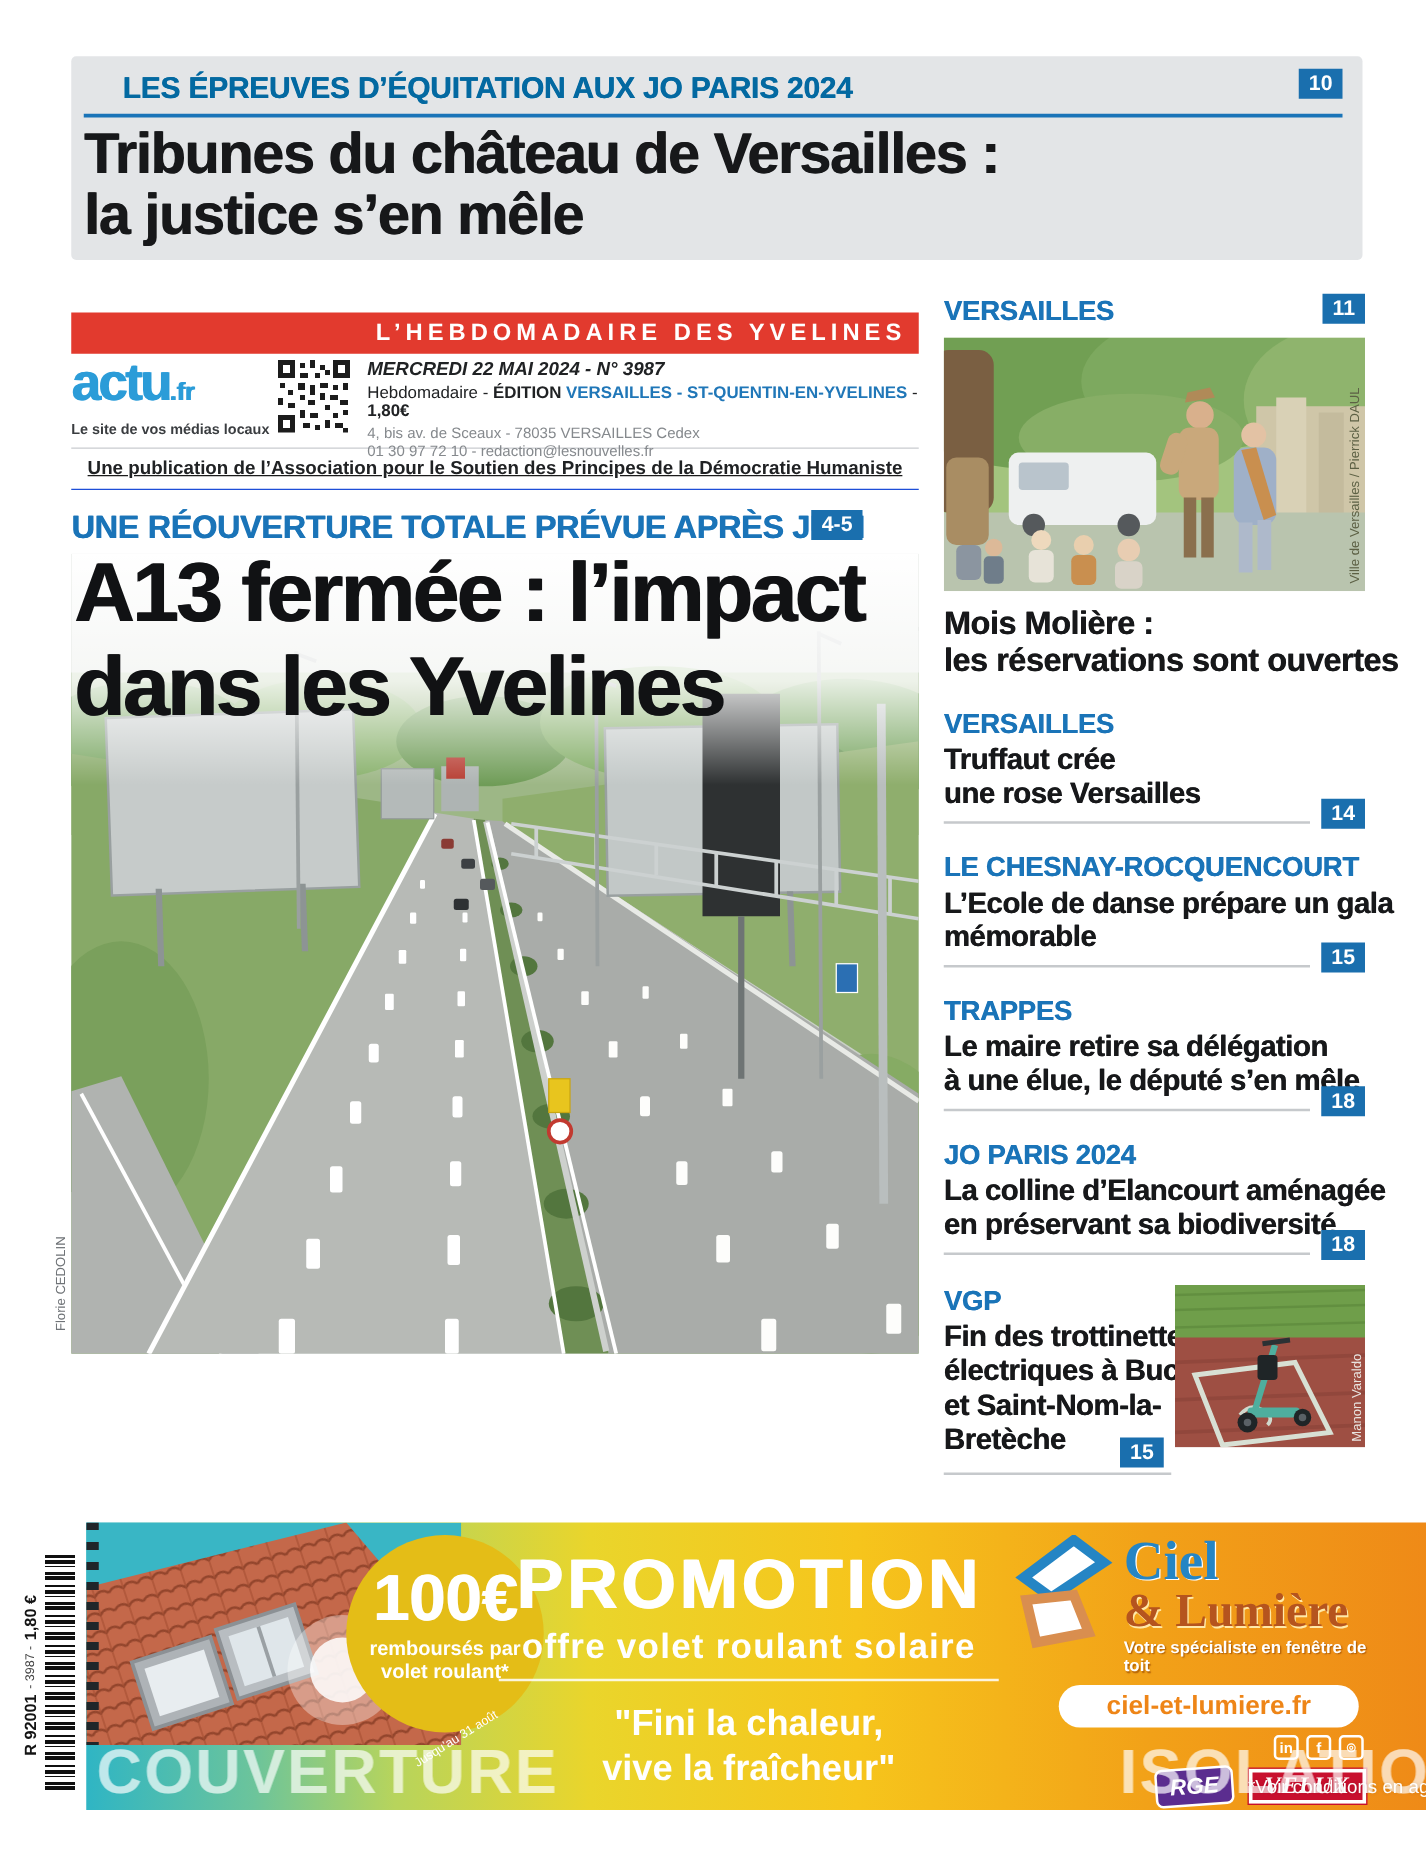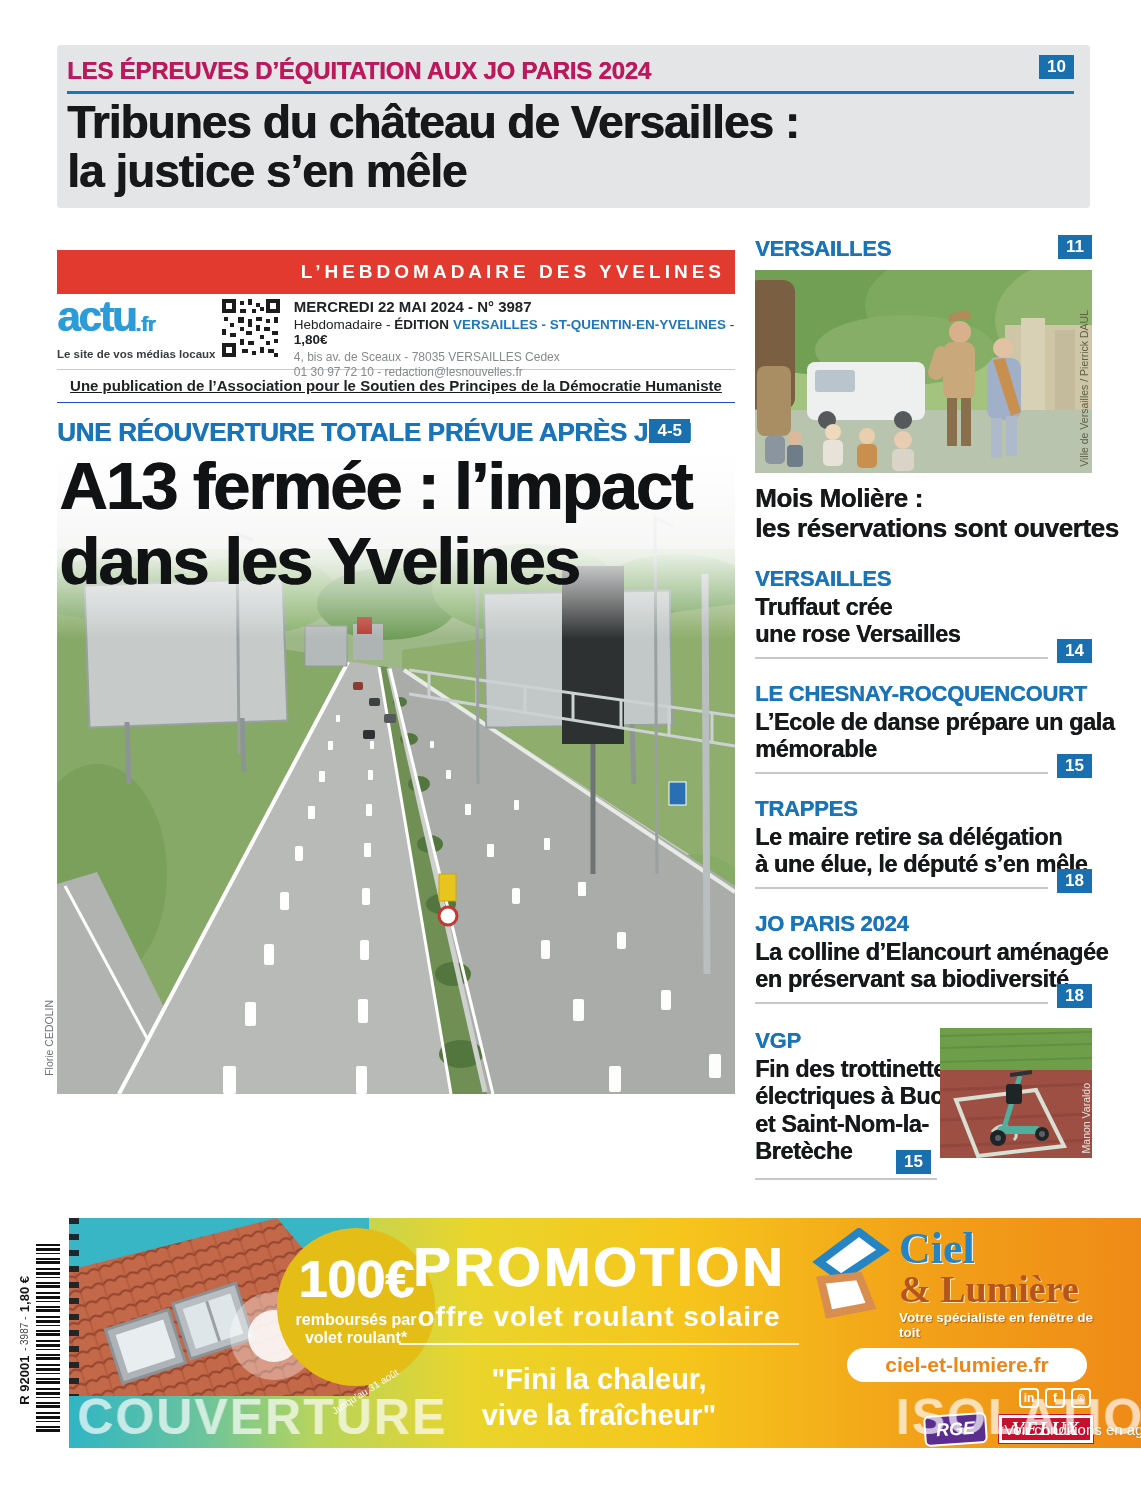--- a/index.html
+++ b/index.html
@@ -11,42 +11,42 @@
   .badge {
     display:inline-block; background:#1a6fae; color:#fff; font-weight:bold;
     font-size:17px; line-height:1; padding:3px 8px 4px;
   }
   
   .top-banner {
     position:absolute; left:57px; top:45px; width:1033px; height:163px;
     background:#e3e5e7; border-radius:4px; padding:12px 16px 0 10px;
   }
   .tb-kicker-row { position:relative; border-bottom:3px solid #1a74b8; padding-bottom:6px; }
-  .tb-kicker { font-size:24px; font-weight:bold; color:#be185d; letter-spacing:-0.2px; text-shadow:0.4px 0 currentColor; }
+  .tb-kicker { font-size:24px; font-weight:bold; color:#0369a1; letter-spacing:-0.2px; text-shadow:0.4px 0 currentColor;margin-left:31px; }
   .tb-badge { position:absolute; right:0; top:-2px; }
   .tb-headline {
     margin-top:4px; font-size:46px; font-weight:bold; color:#17181a;
     line-height:1.06; letter-spacing:-1px; white-space:pre-line; text-shadow:0.7px 0 currentColor;
   }
   
   .main-col { position:absolute; left:57px; top:240px; width:678px; }
   .mast-line { font-weight:bold; color:#1e95d2; font-size:97px; line-height:73px;
     letter-spacing:-5px; transform:scaleX(1.18); transform-origin:left center;
     text-shadow:1.5px 0 currentColor; }
-  .red-bar { margin-top:10px; height:44px; background:#e23a2e; display:flex; align-items:center;
+  .red-bar { margin-top:10px; height:33px; background:#e23a2e; display:flex; align-items:center;
     justify-content:flex-end; padding-right:10px; }
   .red-bar span { color:#fff; font-weight:bold; font-size:19px; letter-spacing:4px; }
   .info-row { margin-top:3px; height:66px; display:flex; align-items:flex-start; }
   .actu-block { width:172px; }
   .actu-logo { font-size:42px; font-weight:bold; color:#2b9cd8; line-height:40px; letter-spacing:-2px; text-shadow:1px 0 currentColor;}
   .actu-fr { font-size:20px; font-weight:bold; letter-spacing:0; }
   .actu-tag { font-size:11.5px; font-weight:bold; color:#3a3d40; margin-top:4px; }
   .qr { width:58px; height:58px; margin:2px 14px 0 6px; flex:none; }
   .issue-block { padding-top:1px; }
-  .issue-date { font-size:15px; font-weight:bold; color:#202224; }
+  .issue-date { font-size:15px; font-weight:bold; color:#202224;font-style:italic; }
   .issue-edition { font-size:13.5px; color:#202224; margin-top:2px; }
   .issue-edition b { font-weight:bold;margin-top:36px; }
   .issue-edition .cities { color:#2077b8; font-weight:bold; }
   .issue-addr { font-size:12px; color:#85898d; margin-top:3px; line-height:1.25; }
   .pub-block { margin-top:6px; border-top:1px solid #c9cccf; border-bottom:1px solid #1d4ed8; padding:7px 0; text-align:center;text-decoration:underline; }
   .pub-line { font-size:15px; font-weight:bold; color:#202224; }
   
   .lead-kicker-row { position:relative; margin-top:14px; }
   .lead-kicker { font-size:26px; font-weight:bold; color:#1a74b8; letter-spacing:-0.3px; text-shadow:0.5px 0 currentColor; }
   .lead-badge { position:absolute; right:45px; top:2px; }

